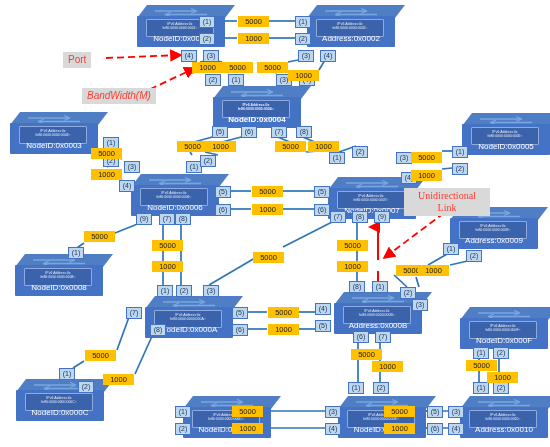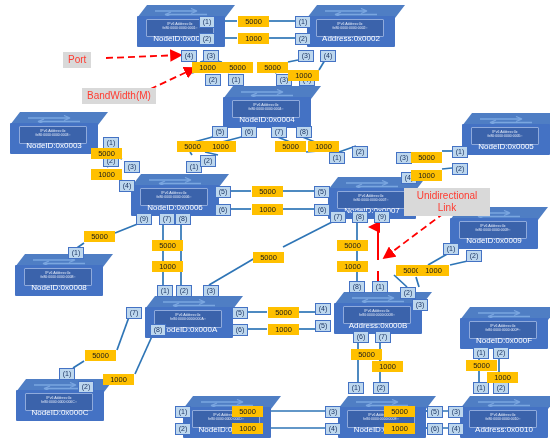--- a/index.html
+++ b/index.html
@@ -26,21 +26,21 @@
   .port{position:absolute;background:#bdd7ee;border:0.7px solid #4472c4;
         color:#1f3864;font-size:7px;line-height:9px;text-align:center;
         padding:0 1px;min-width:12px;height:10px;white-space:nowrap;}
   
   .bw{position:absolute;background:#ffc000;color:#1a1a1a;font-size:7.5px;
       line-height:11px;text-align:center;width:31px;height:11px;white-space:nowrap;}
   
   .callout{position:absolute;background:#d9d9d9;color:#ff3b30;
       font-size:10px;line-height:12px;text-align:center;padding:2px 5px;
       white-space:nowrap;}
-  .callout.two{white-space:normal;width:76px;}
+  .callout.two{white-space:normal;width:76px;font-family:Liberation Serif, serif;}
 </style>
 </head>
 <body>
 
 <div id="canvas">
 
   <svg class="links" viewBox="0 0 550 447">
     <defs>
       <marker id="arrowUp" markerWidth="6" markerHeight="6" refX="3" refY="5" orient="auto">
           <path d="M0,6 L3,0 L6,6 Z" fill="#ff0000"></path>
@@ -186,21 +186,21 @@
           <path d="M4,3 H46 L40,0.5 M46,3 L40,5.5" stroke="#7aa6e0" stroke-width="1.3" fill="none"></path>
           <path d="M56,6.5 H14 L20,4 M14,6.5 L20,9" stroke="#7aa6e0" stroke-width="1.3" fill="none"></path>
         </svg>
         <div class="body"></div>
         <div class="ip">
           <div>IPv6 Address:0x</div>
           <div>fe80:0000:0000:0003::</div>
         </div>
         <div class="nid">NodeID:0x0003</div>
       </div>
-      <div class="node" style="left: 223px; top: 86px;">
+      <div class="node" style="left: 213px; top: 86px; font-weight: bold;">
         <div class="top"></div>
         <svg class="arrows" viewBox="0 0 60 9">
           <path d="M4,3 H46 L40,0.5 M46,3 L40,5.5" stroke="#7aa6e0" stroke-width="1.3" fill="none"></path>
           <path d="M56,6.5 H14 L20,4 M14,6.5 L20,9" stroke="#7aa6e0" stroke-width="1.3" fill="none"></path>
         </svg>
         <div class="body"></div>
         <div class="ip">
           <div>IPv6 Address:0x</div>
           <div>fe80:0000:0000:0004::</div>
         </div>
@@ -262,21 +262,21 @@
         <div class="top"></div>
         <svg class="arrows" viewBox="0 0 60 9">
           <path d="M4,3 H46 L40,0.5 M46,3 L40,5.5" stroke="#7aa6e0" stroke-width="1.3" fill="none"></path>
           <path d="M56,6.5 H14 L20,4 M14,6.5 L20,9" stroke="#7aa6e0" stroke-width="1.3" fill="none"></path>
         </svg>
         <div class="body"></div>
         <div class="ip">
           <div>IPv6 Address:0x</div>
           <div>fe80:0000:0000:0009::</div>
         </div>
-        <div class="nid">NodeID:0x0009</div>
+        <div class="nid">Address:0x0009</div>
       </div>
       <div class="node" style="left: 145px; top: 296px;">
         <div class="top"></div>
         <svg class="arrows" viewBox="0 0 60 9">
           <path d="M4,3 H46 L40,0.5 M46,3 L40,5.5" stroke="#7aa6e0" stroke-width="1.3" fill="none"></path>
           <path d="M56,6.5 H14 L20,4 M14,6.5 L20,9" stroke="#7aa6e0" stroke-width="1.3" fill="none"></path>
         </svg>
         <div class="body"></div>
         <div class="ip">
           <div>IPv6 Address:0x</div>
@@ -473,16 +473,16 @@
       <div class="bw" style="left: 466px; top: 360px;">5000</div>
       <div class="bw" style="left: 487px; top: 372px;">1000</div>
       <div class="bw" style="left: 232px; top: 406px;">5000</div>
       <div class="bw" style="left: 232px; top: 423px;">1000</div>
       <div class="bw" style="left: 384px; top: 406px;">5000</div>
       <div class="bw" style="left: 384px; top: 423px;">1000</div>
     </div>
 
   <div id="callout-layer">
       <div class="callout" style="left: 63px; top: 52px;">Port</div>
-      <div class="callout" style="left: 82px; top: 88px;">BandWidth(M)</div>
+      <div class="callout" style="left: 82px; top: 88px; font-style: italic;">BandWidth(M)</div>
       <div class="callout two" style="left: 404px; top: 188px;">Unidirectional Link</div>
     </div>
 </div>
 
 </body></html>

